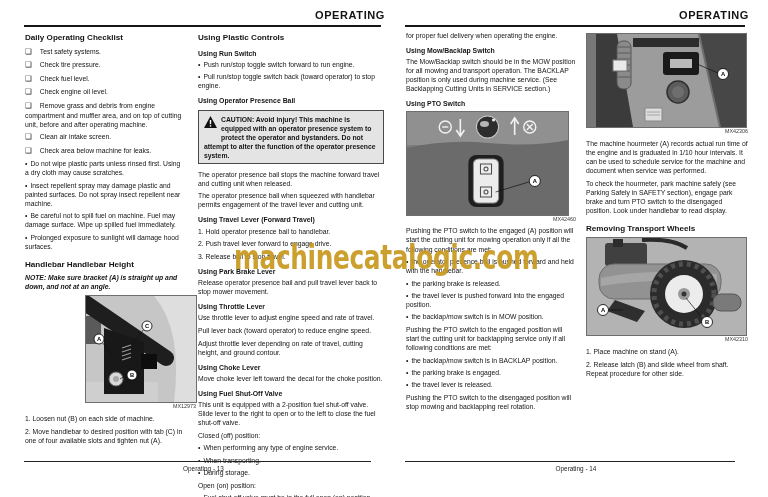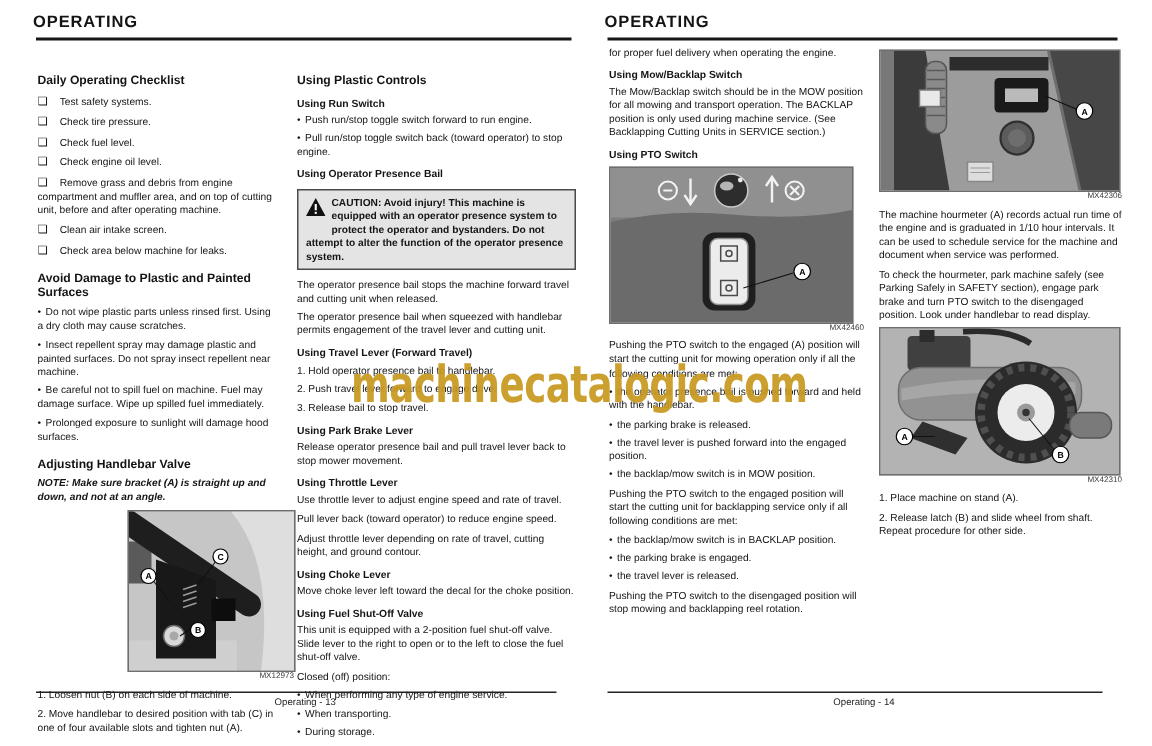--- a/index.html
+++ b/index.html
@@ -1,30 +1,30 @@
 <!DOCTYPE html>
 <html><head>
 <meta charset="utf-8">
 <style>
   html,body{margin:0;padding:0;}
   body{width:768px;height:497px;position:relative;background:#ffffff;
        font-family:"Liberation Sans","DejaVu Sans",sans-serif;color:#141414;overflow:hidden;}
   .page{position:absolute;top:0;height:497px;}
   #pageL{left:22px;width:363px;}
   #pageR{left:403px;width:346px;}
-  .hdr{position:absolute;top:9px;left:0;right:0;text-align:left;
+  .hdr{position:absolute;top:9px;left:0;right:0;text-align:right;
        font-weight:bold;font-size:11px;letter-spacing:.6px;}
   .hrule{position:absolute;top:25px;left:2px;right:4px;height:2.2px;background:#161616;}
   .col{position:absolute;font-size:6.8px;line-height:1.33;}
   #pageL .c1{left:3px;top:31px;width:161px;}
   #pageL .c2{left:176px;top:31px;width:186px;}
   #pageR .c1{left:3px;top:31px;width:170px;}
   #pageR .c2{left:183px;top:31px;width:162px;}
   h3{font-size:8.1px;line-height:1.2;margin:9px 0 4px;}
-  h3.first{margin-top:18px;}
+  h3.first{margin-top:2px;}
   h4{font-size:6.9px;margin:6px 0 2px;}
   p{margin:0 0 3.6px;}
   ul{list-style:none;margin:0 0 2px;padding:0;}
   li{margin:0 0 3.4px;}
   .ck li::before{content:"❏";font-size:7.6px;margin-right:8px;}
   .bl li::before{content:"•";margin-right:3px;}
   .note{font-weight:bold;font-style:italic;margin:2px 0 4px;}
   .caution{background:#e4e4e4;border:1px solid #4a4a4a;padding:4px 5px 3px;
            margin:4px 0 6px;font-weight:bold;overflow:hidden;}
   .cicon{float:left;margin:1px 4px 14px 0;}
@@ -56,29 +56,28 @@
     <ul class="ck">
       <li>Test safety systems.</li>
       <li>Check tire pressure.</li>
       <li>Check fuel level.</li>
       <li>Check engine oil level.</li>
       <li>Remove grass and debris from engine compartment and muffler area, and on top of cutting unit, before and after operating machine.</li>
       <li>Clean air intake screen.</li>
       <li>Check area below machine for leaks.</li>
     </ul>
 
-    <h3>Avoid Damage to Plastic and Painted Surfaces</h3>
     <ul class="bl">
       <li>Do not wipe plastic parts unless rinsed first. Using a dry cloth may cause scratches.</li>
       <li>Insect repellent spray may damage plastic and painted surfaces. Do not spray insect repellent near machine.</li>
       <li>Be careful not to spill fuel on machine. Fuel may damage surface. Wipe up spilled fuel immediately.</li>
       <li>Prolonged exposure to sunlight will damage hood surfaces.</li>
     </ul>
 
-    <h3>Adjusting Handlebar Valve</h3>
+    <h3>Handlebar Handlebar Height</h3>
     <p class="note">NOTE: Make sure bracket (A) is straight up and down, and not at an angle.</p>
 
     <div class="photo ph1">
       <svg viewBox="0 0 110 106" preserveAspectRatio="none">
         <rect x="0" y="0" width="110" height="106" fill="#c6c6c6"></rect>
         <path d="M68,0 Q97,34 88,106 L110,106 L110,0 Z" fill="#dedede"></path>
         <rect x="0" y="86" width="72" height="20" fill="#cfcfcf"></rect>
         <rect x="0" y="20" width="15" height="28" fill="#5a5a5a"></rect>
         <line x1="-8" y1="2" x2="80" y2="62" stroke="#1e1e1e" stroke-width="16" stroke-linecap="round"></line>
         <polygon points="18,32 58,46 58,98 18,98" fill="#181818"></polygon>
@@ -257,20 +256,21 @@
         <line class="cl" x1="131" y1="39" x2="110" y2="30"></line>
         <circle class="co" cx="136" cy="40" r="5.5"></circle>
         <text class="cot" x="134" y="42.4">A</text>
       </svg>
     </div>
     <div class="cap">MX42306</div>
 
     <p>The machine hourmeter (A) records actual run time of the engine and is graduated in 1/10 hour intervals. It can be used to schedule service for the machine and document when service was performed.</p>
     <p>To check the hourmeter, park machine safely (see Parking Safely in SAFETY section), engage park brake and turn PTO switch to the disengaged position. Look under handlebar to read display.</p>
 
+    <h3>Removing Transport Wheels</h3>
     <div class="photo ph4">
       <svg viewBox="0 0 159 97" preserveAspectRatio="none">
         <rect x="0" y="0" width="159" height="97" fill="#b3b3b3"></rect>
         <path d="M55,2 Q85,0 100,10" stroke="#2a2a2a" stroke-width="4" fill="none"></path>
         <rect x="18" y="5" width="42" height="23" rx="3" fill="#404040"></rect>
         <rect x="26" y="1" width="10" height="8" fill="#2c2c2c"></rect>
         <rect x="12" y="26" width="122" height="35" rx="15" fill="#929292" stroke="#6d6d6d"></rect>
         <path d="M14,40 Q60,30 130,36 L130,44 Q60,40 14,48 Z" fill="#a6a6a6"></path>
         <circle cx="97" cy="56" r="34" fill="#2b2b2b"></circle>
         <circle cx="97" cy="56" r="30" fill="none" stroke="#4f4f4f" stroke-width="5" stroke-dasharray="4,4"></circle>

